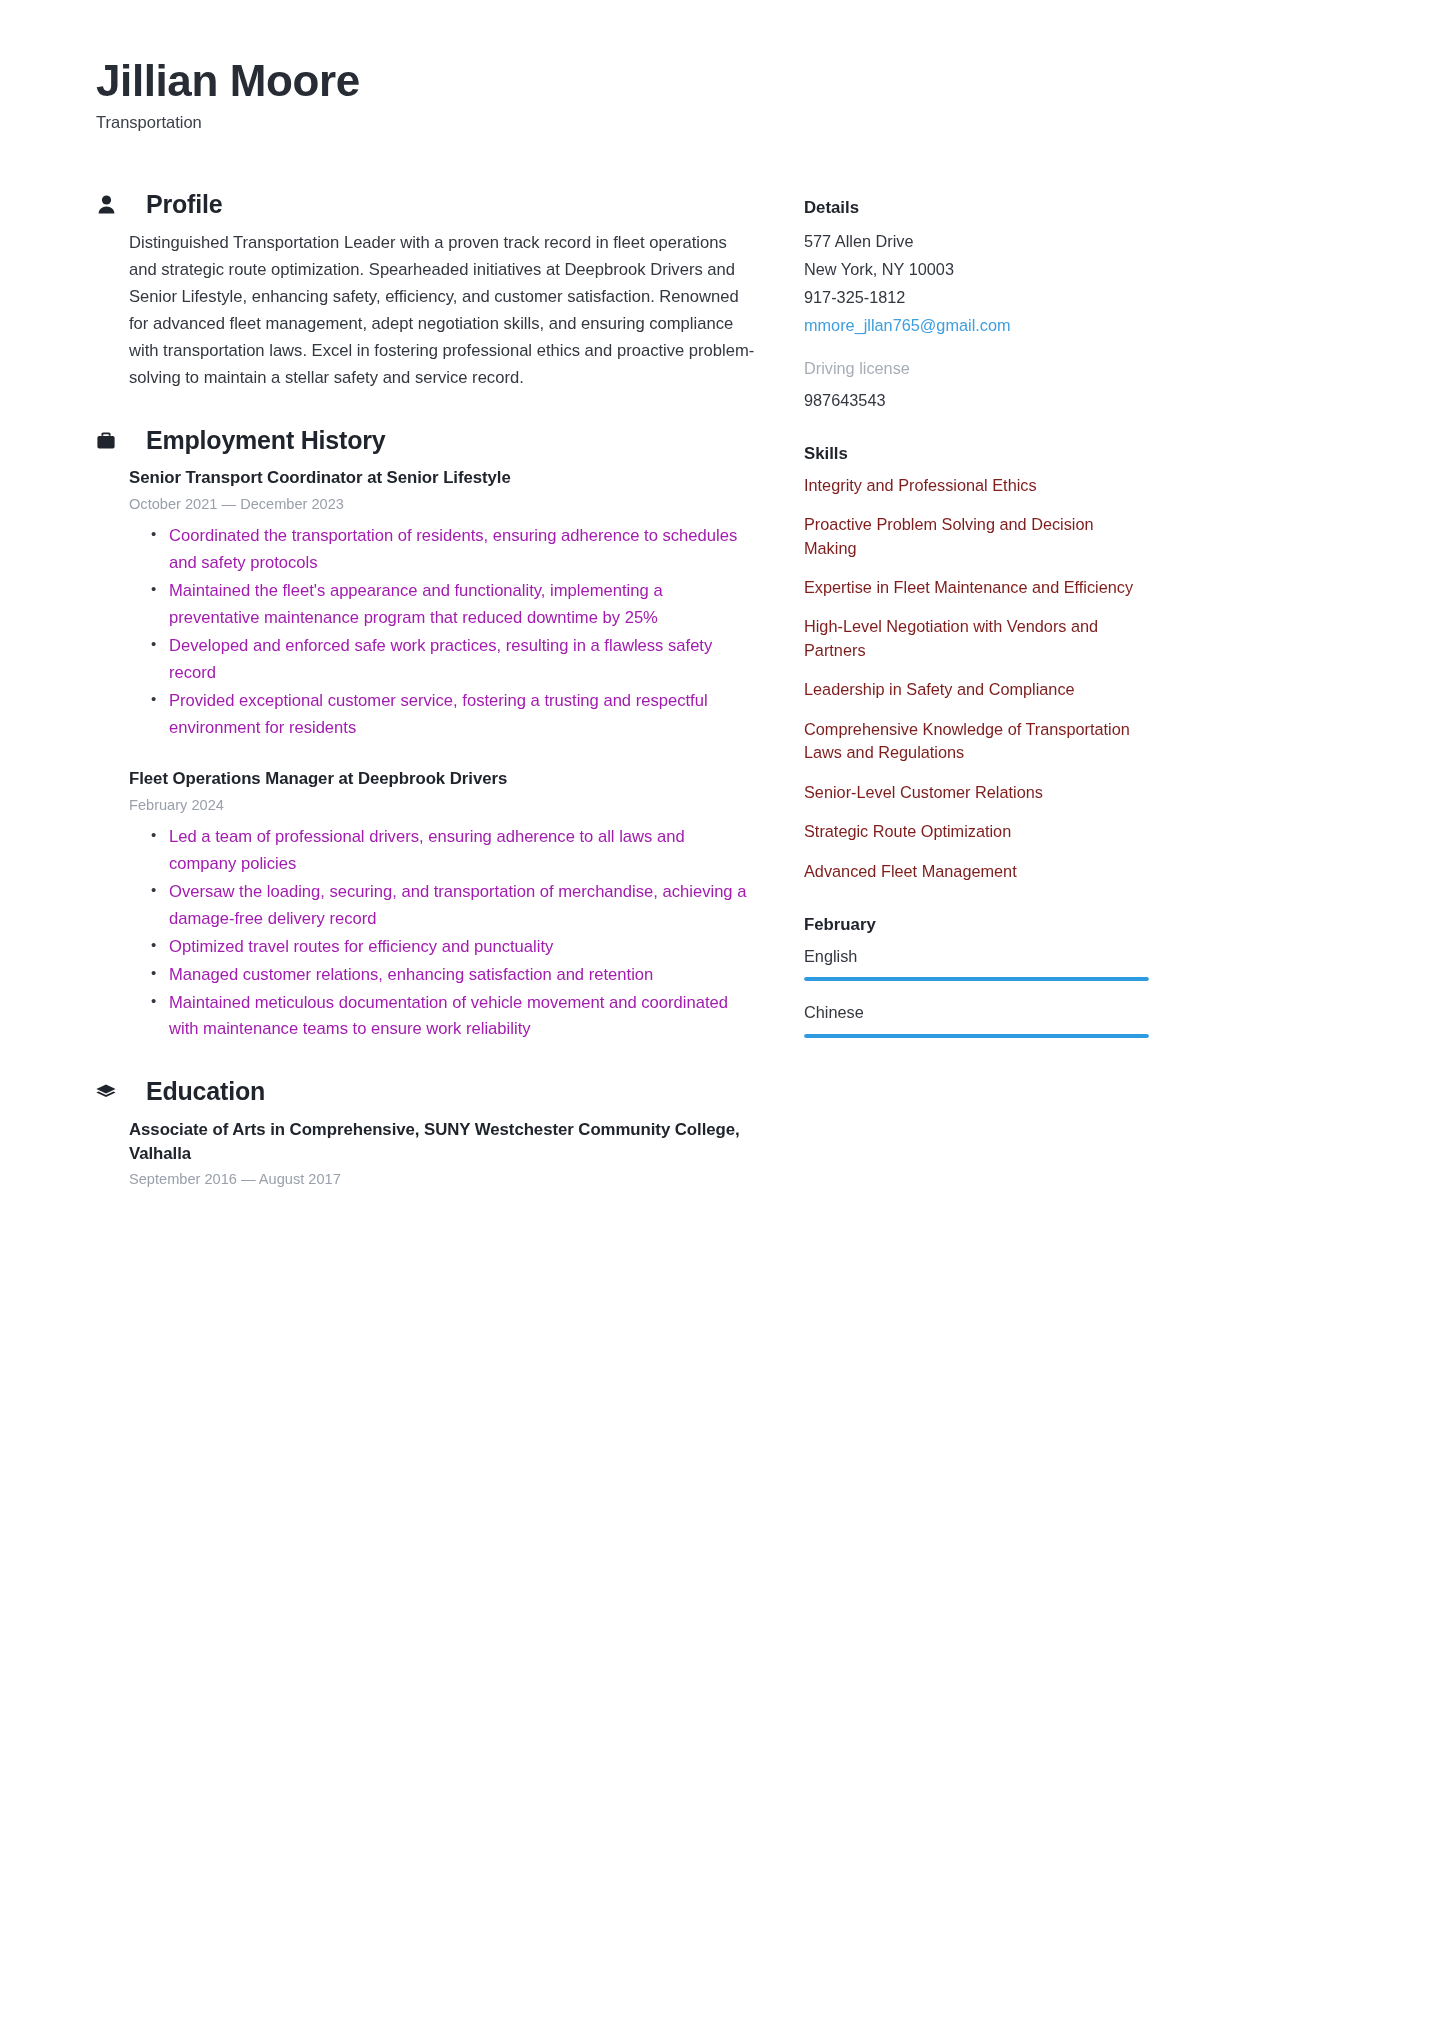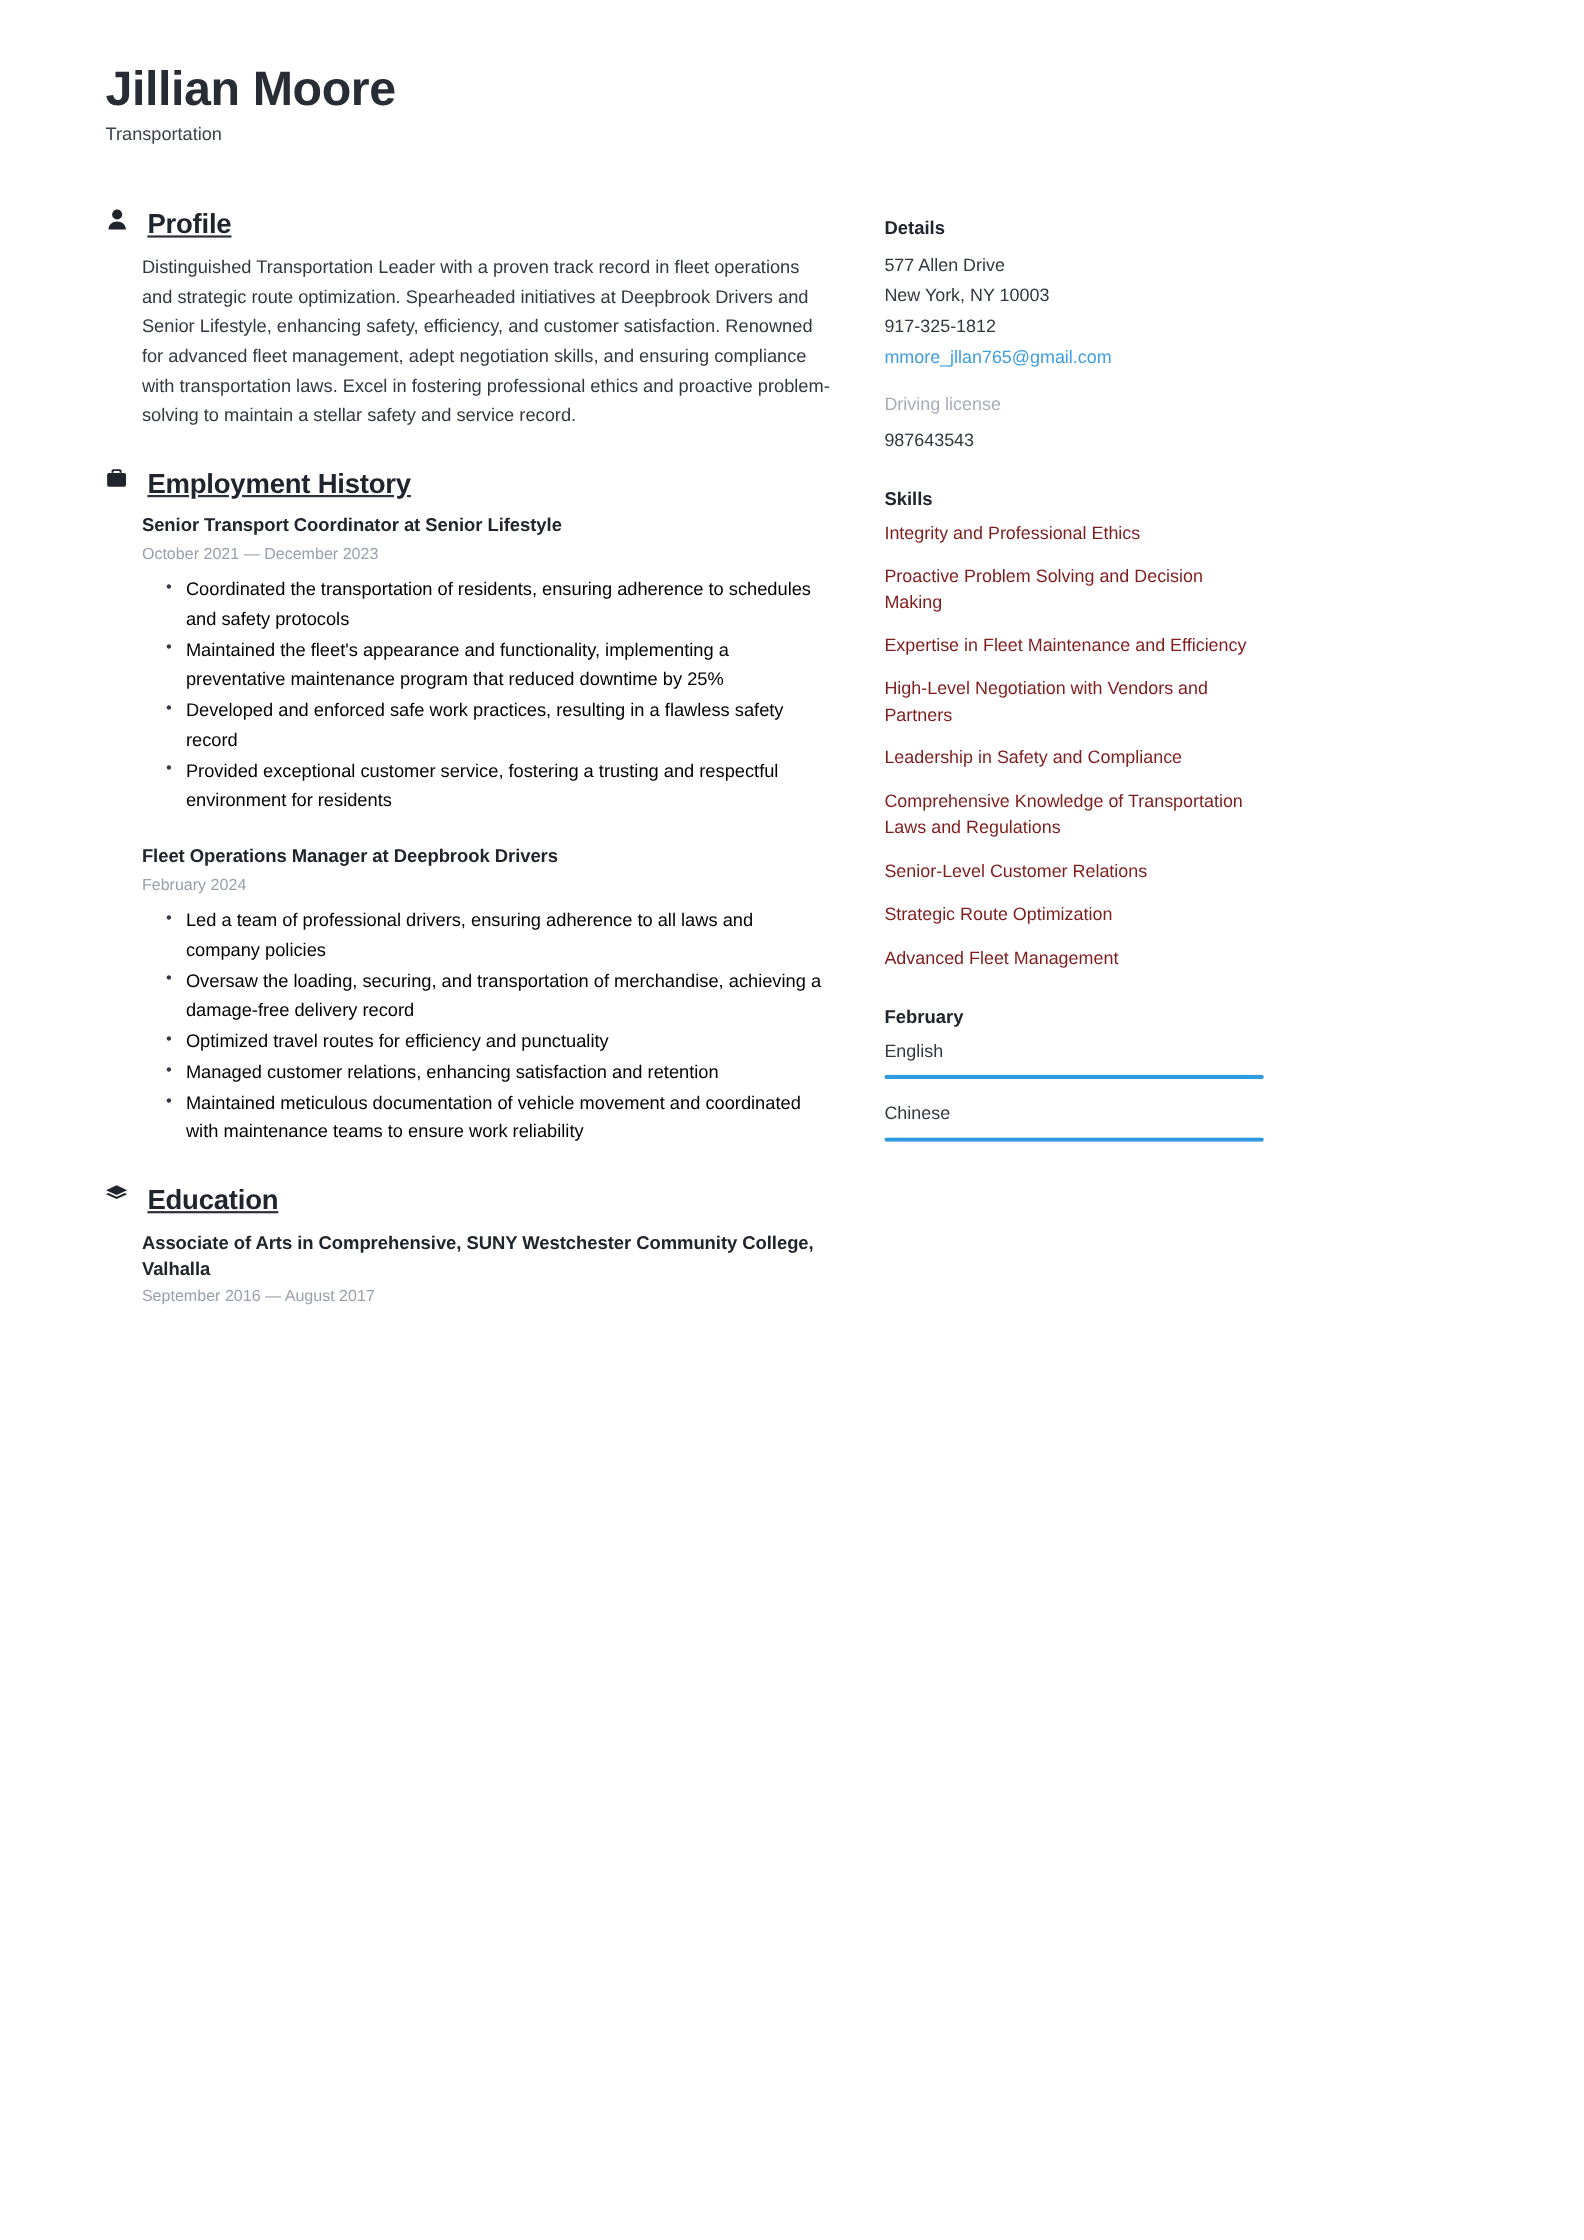--- a/index.html
+++ b/index.html
@@ -51,24 +51,23 @@
   }
 
   .col-main { width: 660px; flex: 0 0 660px; }
   .col-side { width: 345px; flex: 0 0 345px; padding-top: 6px; }
 
   
   .section { margin-bottom: 34px; }
 
   .section-head {
     display: flex;
-    align-items: flex-start;
-    gap: 18px;
+    align-items: center;
+    gap: 30px;
     margin-bottom: 12px;
-    text-decoration: underline;
   }
 
   .section-icon {
     width: 20px;
     display: flex;
     align-items: center;
     justify-content: center;
     color: #20242c;
     flex: 0 0 20px;
   }
@@ -111,21 +110,21 @@
   .bullets {
     list-style: none;
     margin-top: 9px;
   }
 
   .bullets li {
     position: relative;
     padding-left: 40px;
     font-size: 16.6px;
     line-height: 1.62;
-    color: #000000;
+    color: #a21caf;
     margin-bottom: 1px;
   }
   .bullets li::before {
     content: "\2022";
     position: absolute;
     left: 22px;
     top: -1px;
     font-size: 15px;
     color: #33373f;
   }

